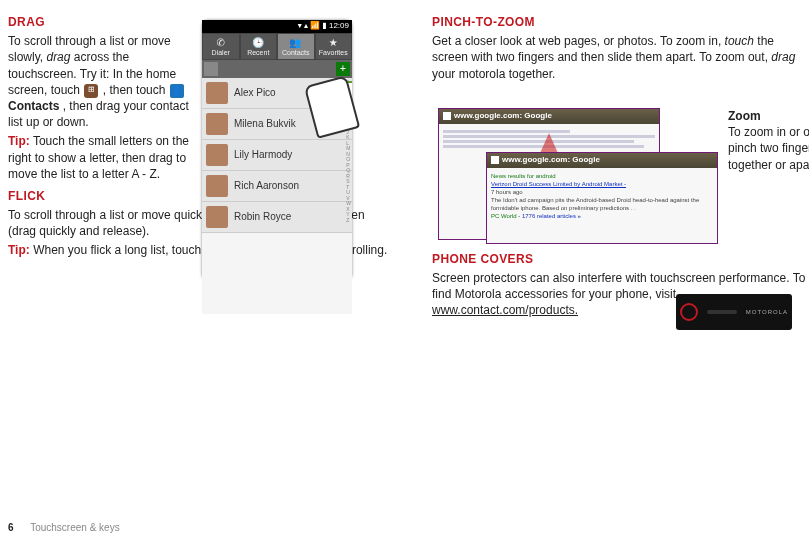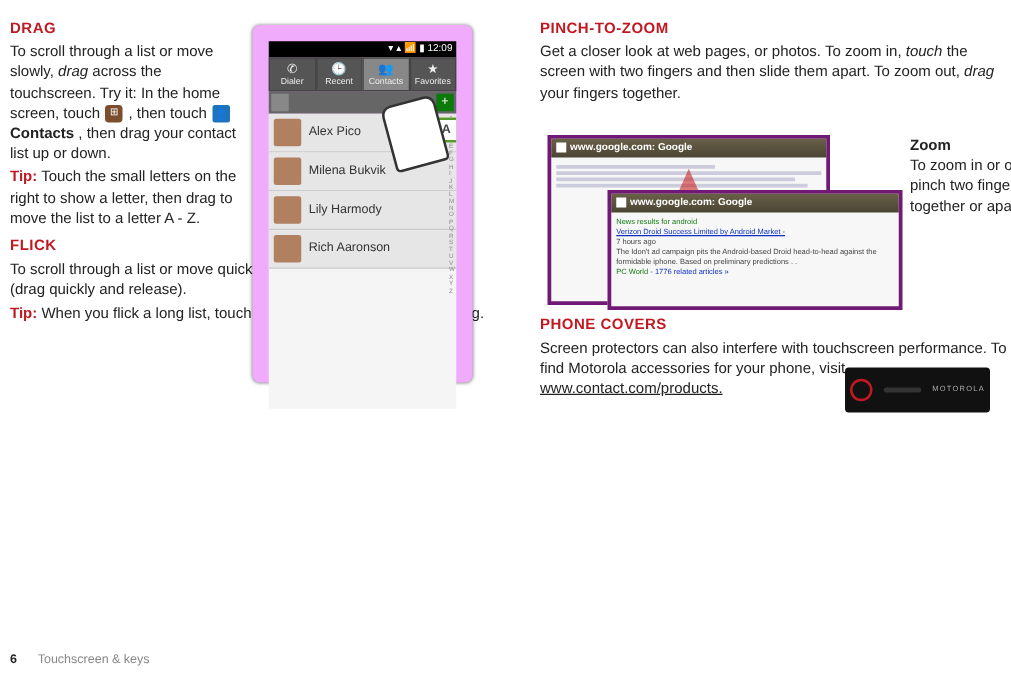--- a/index.html
+++ b/index.html
@@ -3,40 +3,40 @@
 <meta charset="utf-8">
 <style>
 body{font-family:Arial,Helvetica,sans-serif;margin:0;padding:0;font-size:12px;color:#222;line-height:1.35;width:809px;height:554px;position:relative;overflow:hidden}
 .col{position:absolute;top:8px;width:380px}
 .col-left{left:8px}
 .col-right{left:432px}
 .section-heading{text-transform:uppercase;color:#c11921;font-weight:800;font-size:12px;letter-spacing:.4px;margin:6px 0 2px}
 .para{margin:3px 0}
 i{}
 .tip-label{color:#c11921;font-weight:700}
-.phone{position:absolute;left:202px;top:20px;width:150px;height:260px;background:#f0abfc;border-radius:6px;padding:13px;box-shadow:0 0 3px rgba(0,0,0,.5)}
+.phone{position:absolute;left:202px;top:20px;width:150px;height:260px;background:#ec4899;border-radius:6px;padding:0;box-shadow:0 0 3px rgba(0,0,0,.5)}
 .phone .status{background:#000;color:#fff;font-size:8px;text-align:right;padding:1px 3px}
 .tabs{display:flex;background:#555}
 .tab{flex:1;font-size:7px;color:#eee;text-align:center;padding:2px 0;border:1px solid #444}
 .tab.active{background:#888}
 .tab-icon{display:block;height:11px;margin:0 auto 1px;font-size:10px}
 .search-row{display:flex;background:#666;padding:2px}
 .search-row .avatar{width:14px;height:14px;background:#888;margin-right:2px}
 .search-row .plus{width:14px;height:14px;background:#0b7a0b;color:#fff;font-size:10px;line-height:14px;text-align:center}
 .list{background:#f5f5f5;height:236px;overflow:hidden;position:relative}
 .row{display:flex;align-items:center;padding:4px;border-bottom:1px solid #ccc;background:#e6e6e6}
 .av{width:22px;height:22px;background:#b08060;border-radius:2px;margin-right:6px}
 .name{font-size:10px;color:#333}
 .alpha-strip{position:absolute;right:1px;top:2px;font-size:5px;color:#888;line-height:1.1}
 .letter-pop{position:absolute;right:-2px;top:3px;width:16px;height:16px;border:2px solid #5a9a2a;background:#fff;font-size:10px;text-align:center;line-height:16px;font-weight:700;color:#444}
 .hand{position:absolute;left:310px;top:80px;width:40px;height:50px;border:2px solid #333;border-radius:8px 8px 4px 4px;background:#fff;transform:rotate(-15deg)}
 .icon-inline{display:inline-flex;align-items:center;justify-content:center;width:14px;height:14px;border-radius:2px;color:#fff;font-size:9px;background:#1c74bc;vertical-align:middle;margin:0 1px}
 .icon-inline.brown{background:#7a4e2e;border-radius:3px;font-size:8px}
 .pinch-demo{position:absolute;left:438px;top:108px;width:352px;height:140px}
-.browser{position:absolute;border:3px solid #701a75;background:#f7f7f7}
+.browser{position:absolute;border:1px solid #701a75;background:#f7f7f7}
 .b-outer{left:0;top:0;width:220px;height:130px}
 .b-inner{left:48px;top:44px;width:230px;height:90px}
 .title-bar{background:linear-gradient(#6a6048,#4a4534);color:#fff;font-size:8px;font-weight:700;padding:2px 4px;display:flex;align-items:center}
 .title-bar .fav{display:inline-block;width:8px;height:8px;background:#fff;margin-right:3px}
 .browser-body{padding:4px;font-size:6px;color:#444}
 .red-tri{position:absolute;width:0;height:0;border-left:40px solid transparent;border-right:40px solid transparent;border-bottom:90px solid rgba(200,20,20,.55);left:70px;top:24px}
 .news-green{color:#137a13;font-size:6px}
 .news-link{color:#1030c0;text-decoration:underline;font-size:6px}
 .news-pc{color:#137a13;font-size:6px}
 .news-num{color:#1030c0;font-size:6px}
@@ -106,34 +106,38 @@
         <div class="name">Milena Bukvik</div>
       </div>
     <div class="row">
         <div class="av"></div>
         <div class="name">Lily Harmody</div>
       </div>
     <div class="row">
         <div class="av"></div>
         <div class="name">Rich Aaronson</div>
       </div>
+    <div class="row">
+        <div class="av"></div>
+        <div class="name">Robin Royce</div>
+      </div>
     <div class="alpha-strip">A<br>B<br>C<br>D<br>E<br>F<br>G<br>H<br>I<br>J<br>K<br>L<br>M<br>N<br>O<br>P<br>Q<br>R<br>S<br>T<br>U<br>V<br>W<br>X<br>Y<br>Z</div>
     <div class="letter-pop">A</div>
   </div>
 </div>
 <div class="hand"></div>
 
 <div class="col col-right">
   <div class="section-heading">Pinch-to-zoom</div>
   <p class="para">
     <span>Get a closer look at web pages, or photos. To zoom in, </span>
     <i>touch</i>
     <span> the screen with two fingers and then slide them apart. To zoom out, </span>
     <i>drag</i>
-    <span> your fingers together.</span>
+    <span> your motorola together.</span>
   </p>
 
   <div style="height:160px"></div>
 
   <div class="section-heading">Phone covers</div>
   <p class="para">
     <span>Screen protectors can also interfere with touchscreen performance. To find Motorola accessories for your phone, visit </span>
     <span class="linkish">www.contact.com/products.</span>
   </p>
 </div>

